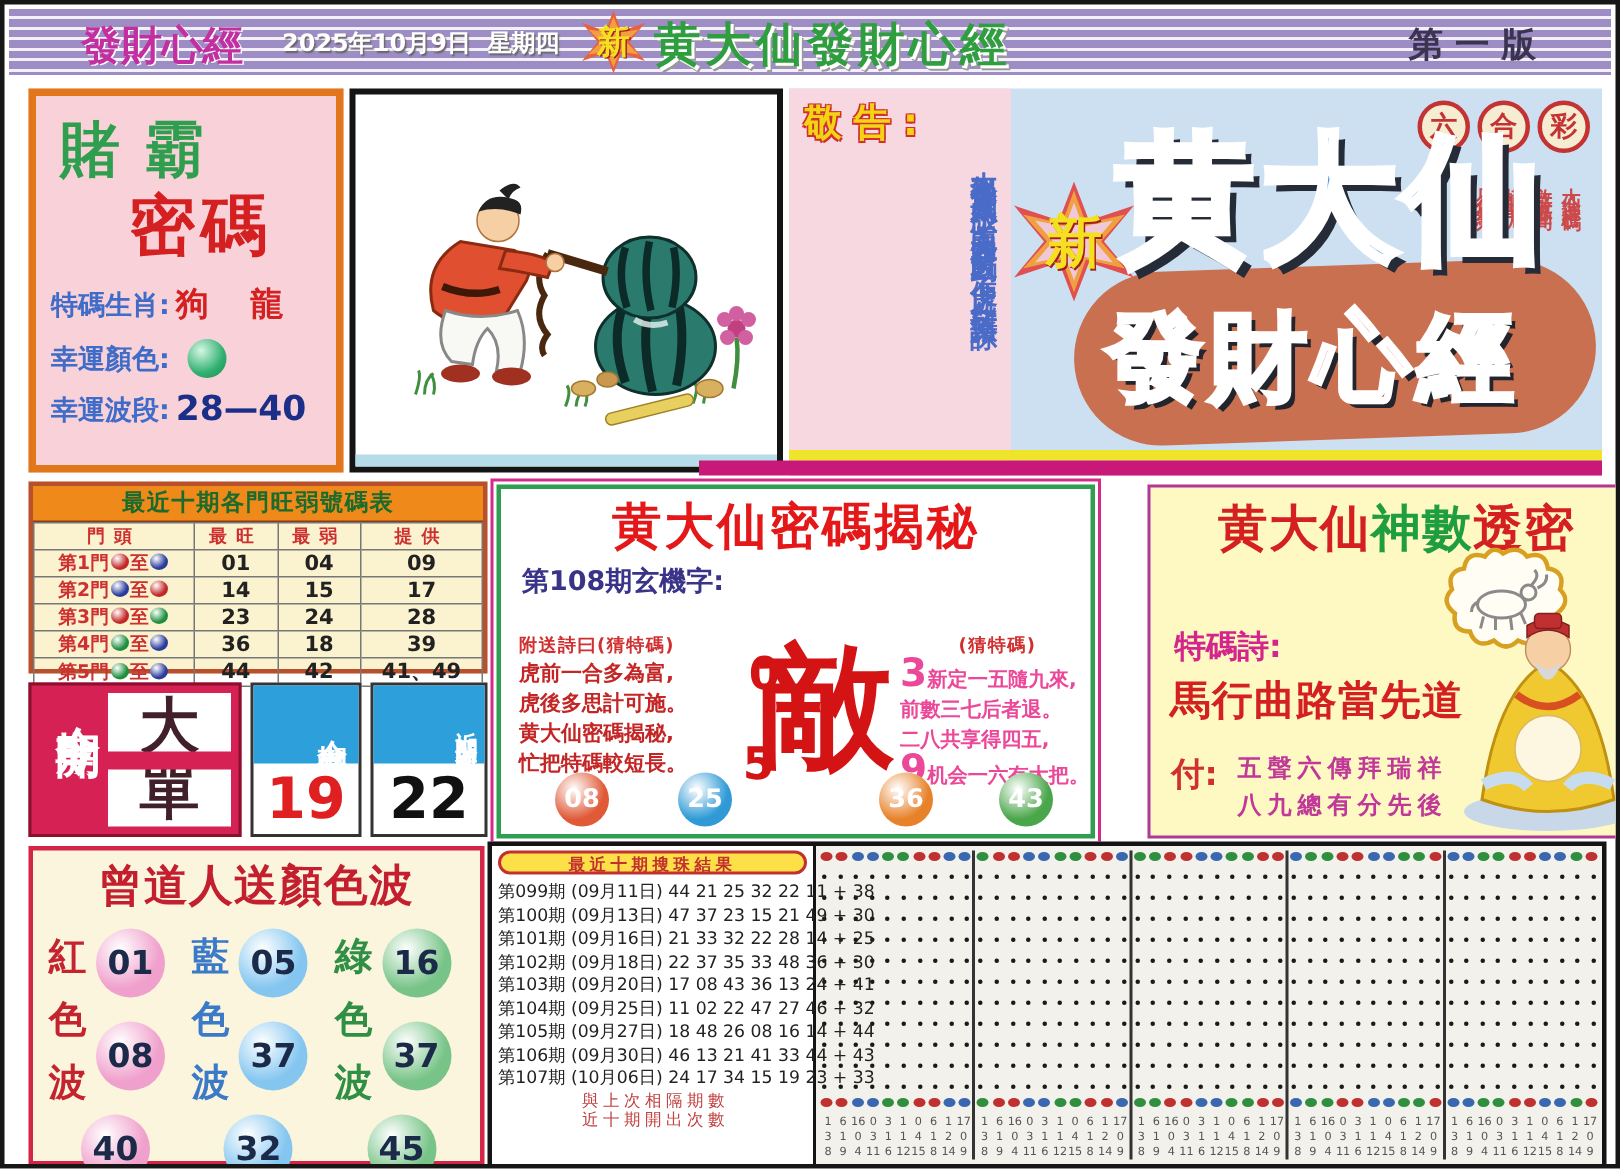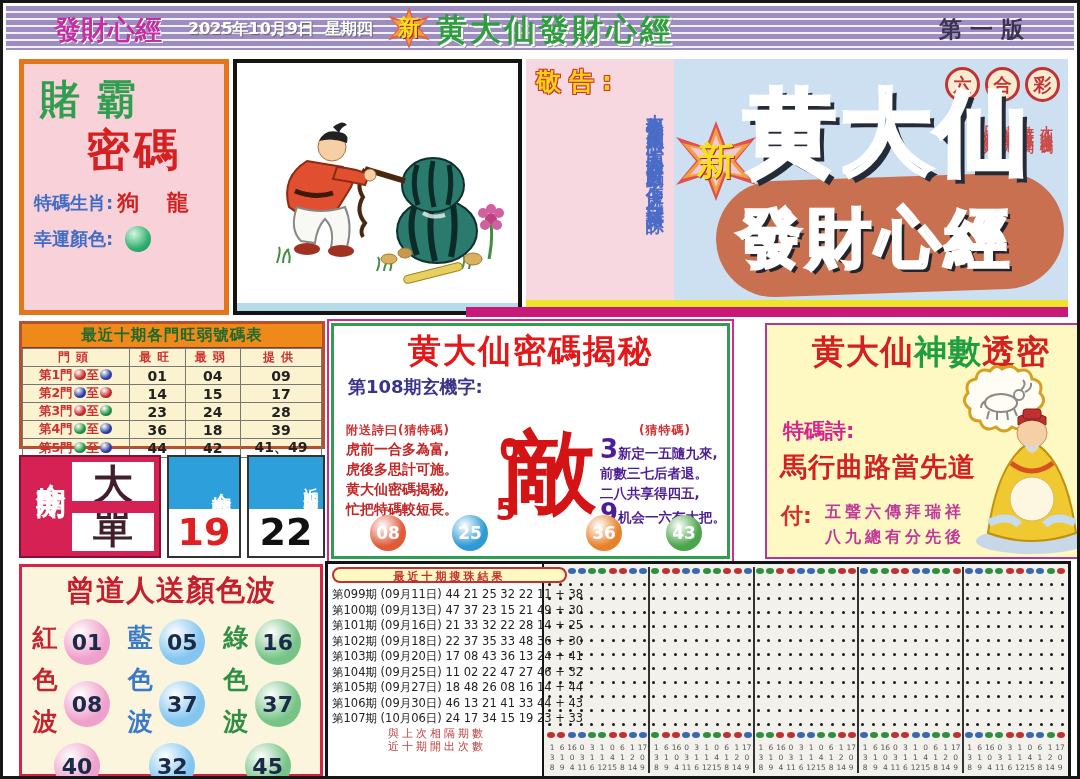--- a/index.html
+++ b/index.html
@@ -88,21 +88,21 @@
   .s-title{text-align:center;font-size:33px;font-weight:bold;color:#e41818;margin-top:3px;letter-spacing:2px;}
   .s-issue{margin:1px 0 0 14px;font-size:18px;font-weight:bold;color:#3a3488;}
   .s-left{position:absolute;left:12px;top:96px;width:158px;}
   .s-lh{color:#d03030;font-size:12px;font-weight:bold;letter-spacing:1px;}
   .s-line{font-size:14px;color:#c42626;line-height:20px;font-weight:bold;white-space:nowrap;}
   .s-big{position:absolute;font-size:30px;color:#d41414;font-weight:bold;}
   .s-char{position:absolute;left:172px;top:100px;font-size:90px;color:#d41414;font-weight:bold;
           font-family:"DejaVu Serif",serif;line-height:1;}
   .s-right{position:absolute;left:266px;top:96px;width:130px;}
   .s-rh{color:#d03030;font-size:12px;font-weight:bold;text-align:center;letter-spacing:1px;}
-  .s-rline{font-size:13.5px;color:#4c1d95;line-height:20px;font-weight:bold;white-space:nowrap;}
+  .s-rline{font-size:13.5px;color:#ec4899;line-height:20px;font-weight:bold;white-space:nowrap;}
   .s-rline .bg{font-size:26px;}
   .s-balls{position:absolute;left:0;right:0;bottom:3px;height:38px;}
   .s-ball{position:absolute;width:36px;height:36px;border-radius:50%;color:#fff;font-weight:bold;font-size:17px;
           display:flex;align-items:center;justify-content:center;}
   
   .dbox{left:762px;top:320px;width:332px;height:236px;border:2px solid #b03898;background:#fef9c3;box-sizing:border-box;}
   .d-title{text-align:center;margin-top:5px;font-size:33px;font-weight:bold;letter-spacing:1px;}
   .d-plabel{position:absolute;left:16px;top:92px;font-size:21px;font-weight:bold;color:#d4258c;}
   .d-poem{position:absolute;left:13px;top:124px;font-size:27px;font-weight:bold;color:#d42020;letter-spacing:1px;}
   .d-pay{position:absolute;left:14px;top:176px;font-size:22px;color:#d03030;font-weight:bold;}
@@ -113,21 +113,21 @@
   .wbox{left:16px;top:561px;width:304px;height:213px;border:3px solid #d42448;background:#faf5dc;box-sizing:border-box;}
   .w-title{text-align:center;font-size:29px;font-weight:bold;color:#c41f2f;margin-top:4px;letter-spacing:1px;}
   .w-groups{position:absolute;left:8px;right:4px;top:44px;bottom:4px;display:flex;}
   .w-group{flex:1;position:relative;}
   .w-label{position:absolute;left:2px;top:6px;font-size:25px;font-weight:bold;line-height:42px;width:26px;text-align:center;}
   .w-ball{position:absolute;width:46px;height:46px;border-radius:50%;color:#1c2a4a;font-weight:bold;font-size:22px;
           display:flex;align-items:center;justify-content:center;}
   
   .bot{left:322px;top:558px;width:746px;height:218px;border:3px solid #141414;box-sizing:border-box;display:flex;background:#fff;}
   .res{width:216px;border-right:2px solid #141414;position:relative;padding:3px 0 0 4px;box-sizing:border-box;}
-  .res-head{width:235px;height:16px;border:2px solid #c23030;border-radius:10px;background:#fef9c3;color:#c23030;
+  .res-head{width:206px;height:16px;border:2px solid #c23030;border-radius:10px;background:#fde047;color:#c23030;
             font-size:11px;font-weight:bold;text-align:center;line-height:15px;letter-spacing:3px;box-sizing:border-box;}
   .res-rows{margin-top:4px;font-size:11.5px;color:#222;line-height:15.5px;white-space:nowrap;}
   .rf-title{color:#c23030;font-weight:bold;font-size:16px;letter-spacing:2px;text-align:center;margin-top:7px;}
   .rf-line{color:#c24040;font-size:11px;line-height:13px;letter-spacing:3px;text-align:center;}
   .dots{flex:1;background:#f2f1ec;display:flex;padding:3px 2px;box-sizing:border-box;}
   .dsec{flex:1;border-right:2px solid #333;display:flex;flex-direction:column;padding:0 1px;}
   .dsec:last-child{border-right:none;}
   .drow-balls{display:flex;justify-content:space-between;height:8px;margin:1px 0;}
   .oval{width:8px;height:6px;border-radius:50%;}
   .dgrid{flex:1;display:flex;flex-direction:column;justify-content:space-around;}
@@ -159,20 +159,24 @@
   <div class="abs gbox">
     <div class="g-t1">賭霸</div>
     <div class="g-t2">密碼</div>
     <div class="g-row">
         <span class="g-lab">特碼生肖:</span>
       <span class="g-zod">狗 龍</span>
       </div>
     <div class="g-row">
         <span class="g-lab">幸運顏色:</span>
       <span class="g-ball"></span>
+      </div>
+    <div class="g-row">
+        <span class="g-lab">幸運波段:</span>
+      <span class="g-wave">28—40</span>
       </div>
   </div>
 
   <div class="abs cbox">
     <svg viewBox="0 0 281 240" width="281" height="240">
       <g stroke="#3f8f3f" stroke-width="2" fill="none">
         <path d="M40 200 q4 -12 2 -16 M46 200 q0 -10 6 -14 M52 200 q2 -8 -2 -14"></path>
         <path d="M140 208 q4 -10 1 -14 M147 208 q1 -9 6 -12 M153 208 q3 -8 -1 -13"></path>
         <path d="M225 206 q4 -10 1 -14 M232 206 q1 -9 6 -12"></path>
       </g>

